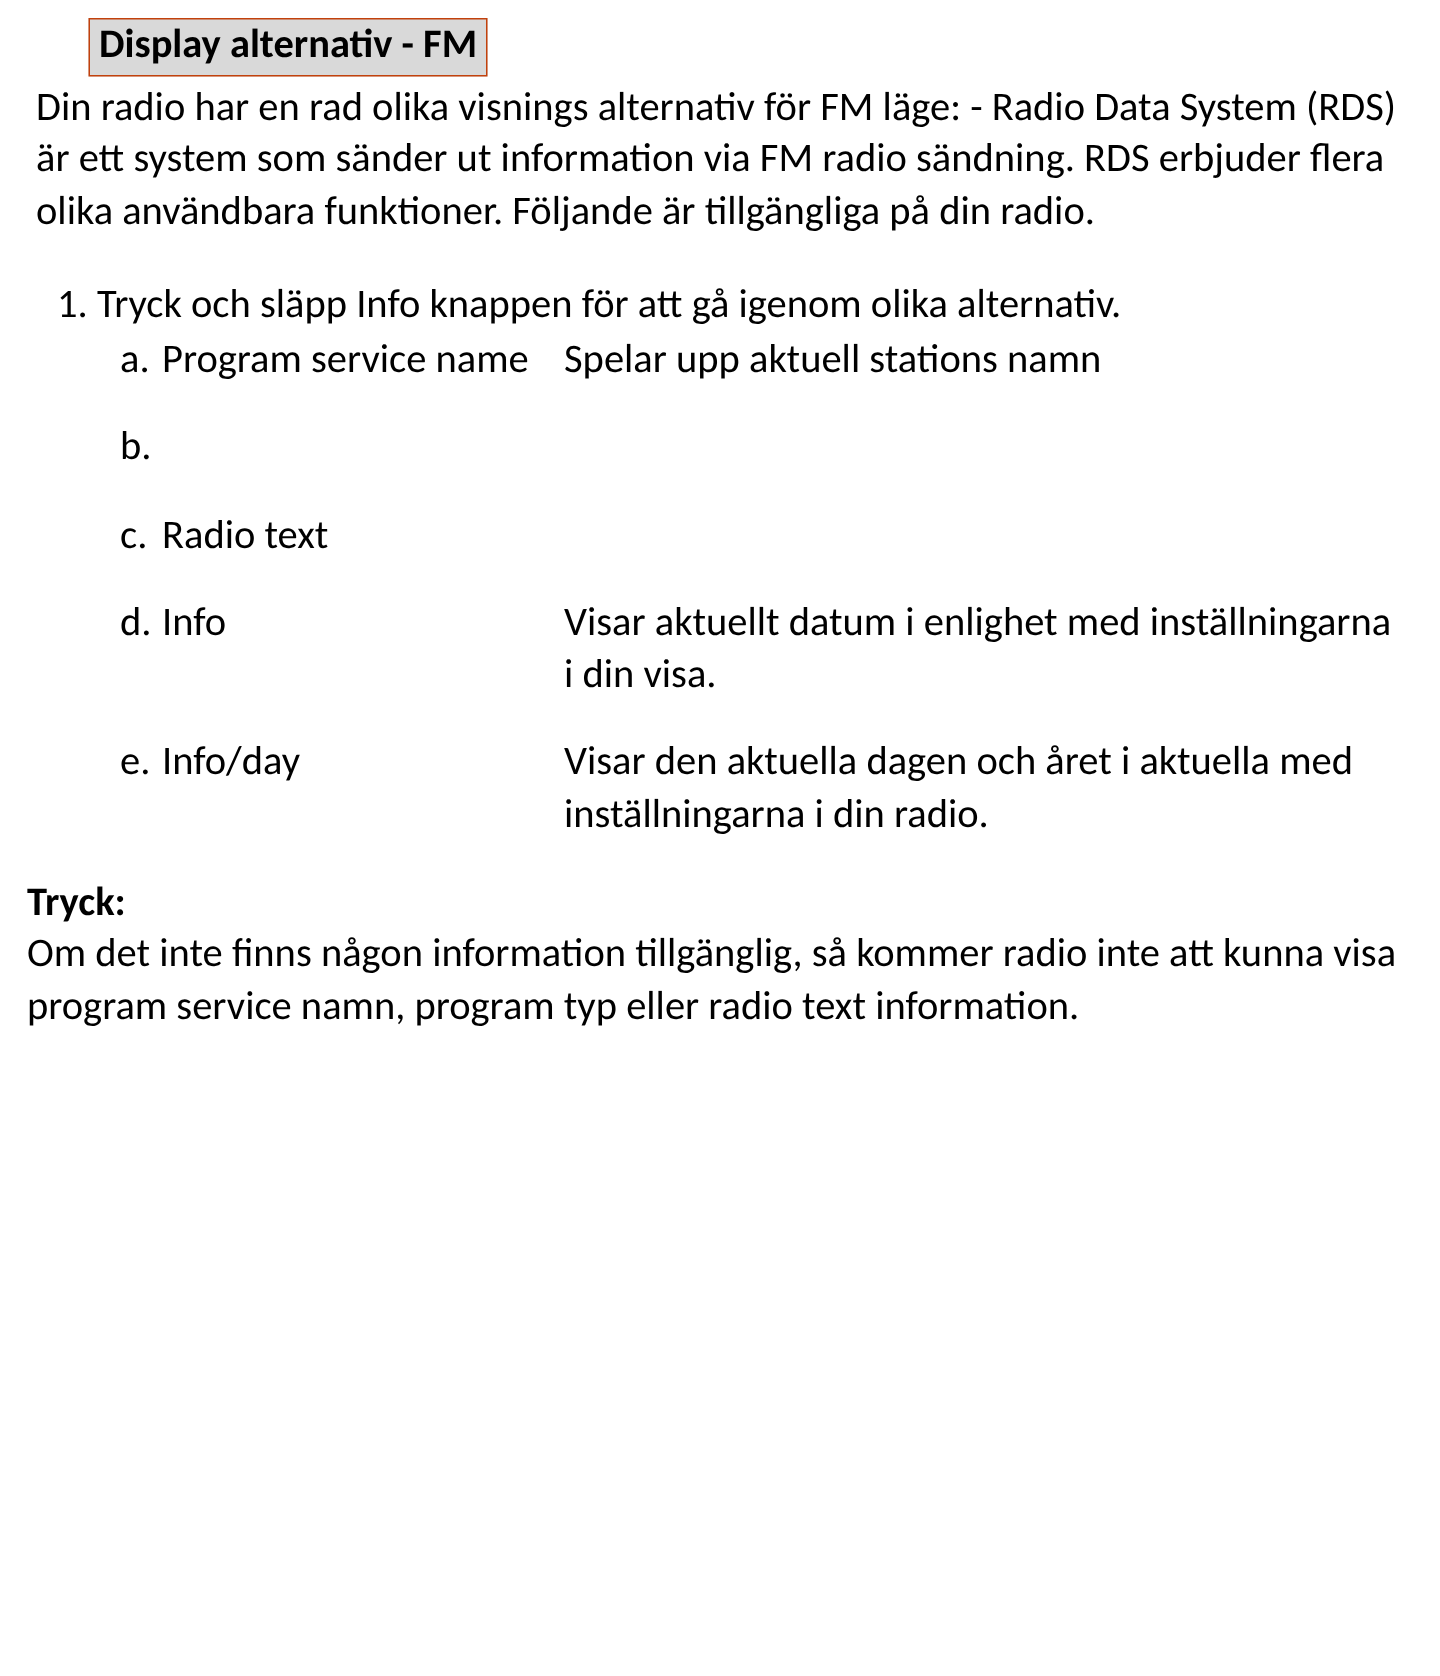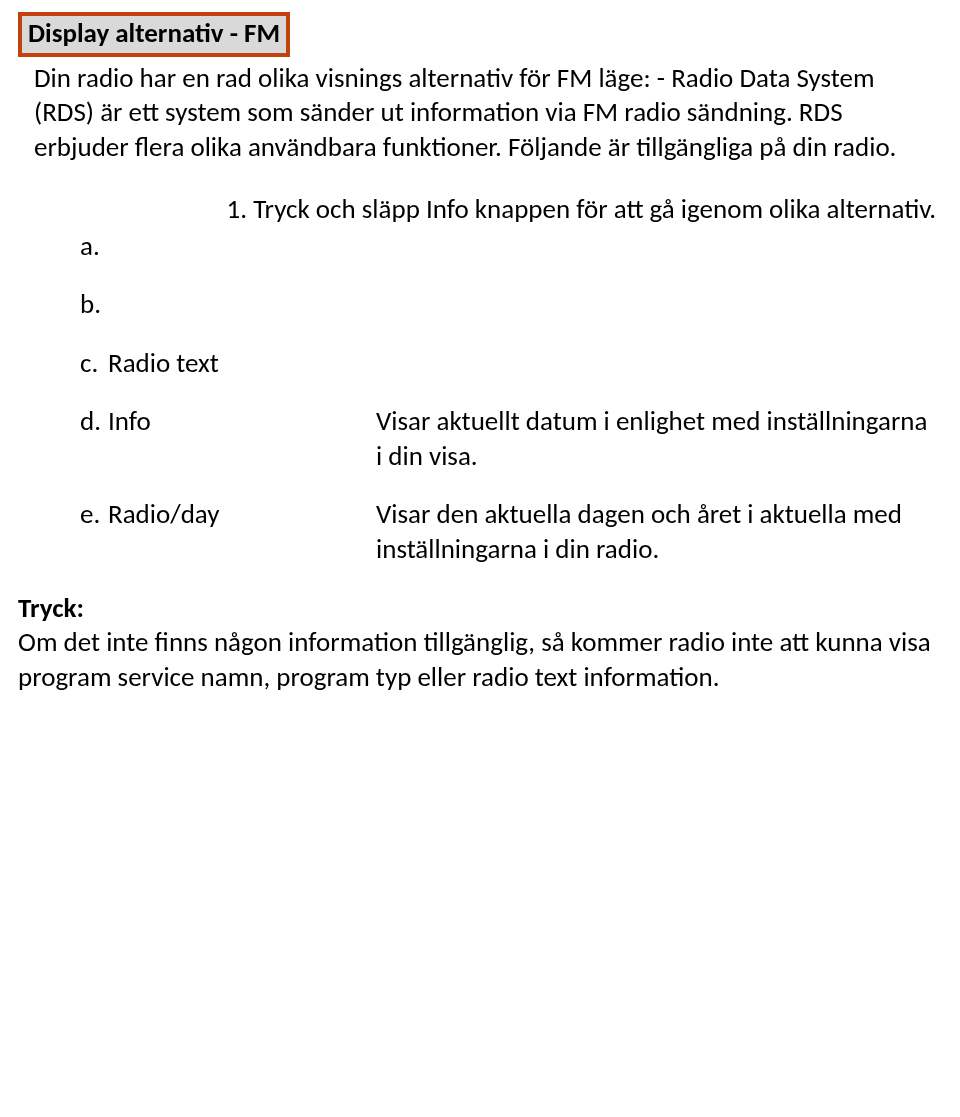--- a/index.html
+++ b/index.html
@@ -11,33 +11,33 @@
     width: 960px;
   }
   .page {
     padding: 12px 24px 24px 18px;
     font-size: 27px;
     line-height: 1.28;
   }
   .heading {
     font-weight: bold;
     background: #d9d9d9;
-    border: 4px solid #c2410c;
+    border: 1px solid #c2410c;
     display: inline-block;
     padding: 0 6px 2px 6px;
     margin-bottom: 2px;
+    margin-left: 41px;
   }
   .para1 {
-    margin: 2px 0 28px 16px;
+    margin: 2px 0 28px 6px;
   }
   .step {
     padding-left: 48px;
     text-indent: -28px;
     margin-bottom: 2px;
-    text-align: right;
   }
   .item-row {
     display: flex;
     align-items: flex-start;
     margin-top: 2px;
     margin-bottom: 24px;
   }
   .item-label {
     flex: 0 0 358px;
     padding-left: 62px;
@@ -69,22 +69,24 @@
   <div class="step">
     <span>1.</span>
     <span>Tryck och släpp Info knappen för att gå igenom olika alternativ.</span>
   </div>
 
   
   <div class="item-row" style="margin-bottom:24px;">
     <div class="item-label">
       <div class="item-label-inner">
         <span class="item-letter">a.</span>
+        <span>Program service name</span>
       </div>
     </div>
+    <div class="item-desc">Spelar upp aktuell stations namn</div>
   </div>
 
   
   <div class="item-row">
     <div class="item-label">
       <div class="item-label-inner">
         <span class="item-letter">b.</span>
       </div>
     </div>
   </div>
@@ -108,21 +110,21 @@
       </div>
     </div>
     <div class="item-desc">Visar aktuellt datum i enlighet med inställningarna i din visa.</div>
   </div>
 
   
   <div class="item-row">
     <div class="item-label">
       <div class="item-label-inner">
         <span class="item-letter">e.</span>
-        <span>Radio/day</span>
+        <span>Info/day</span>
       </div>
     </div>
     <div class="item-desc">Visar den aktuella dagen och året i aktuella med inställningarna i din radio.</div>
   </div>
 
   <div>
     <span class="note-heading">Tryck:</span>
     <div>Om det inte finns någon information tillgänglig, så kommer radio inte att kunna visa program service namn, program typ eller radio text information.</div>
   </div>
 

